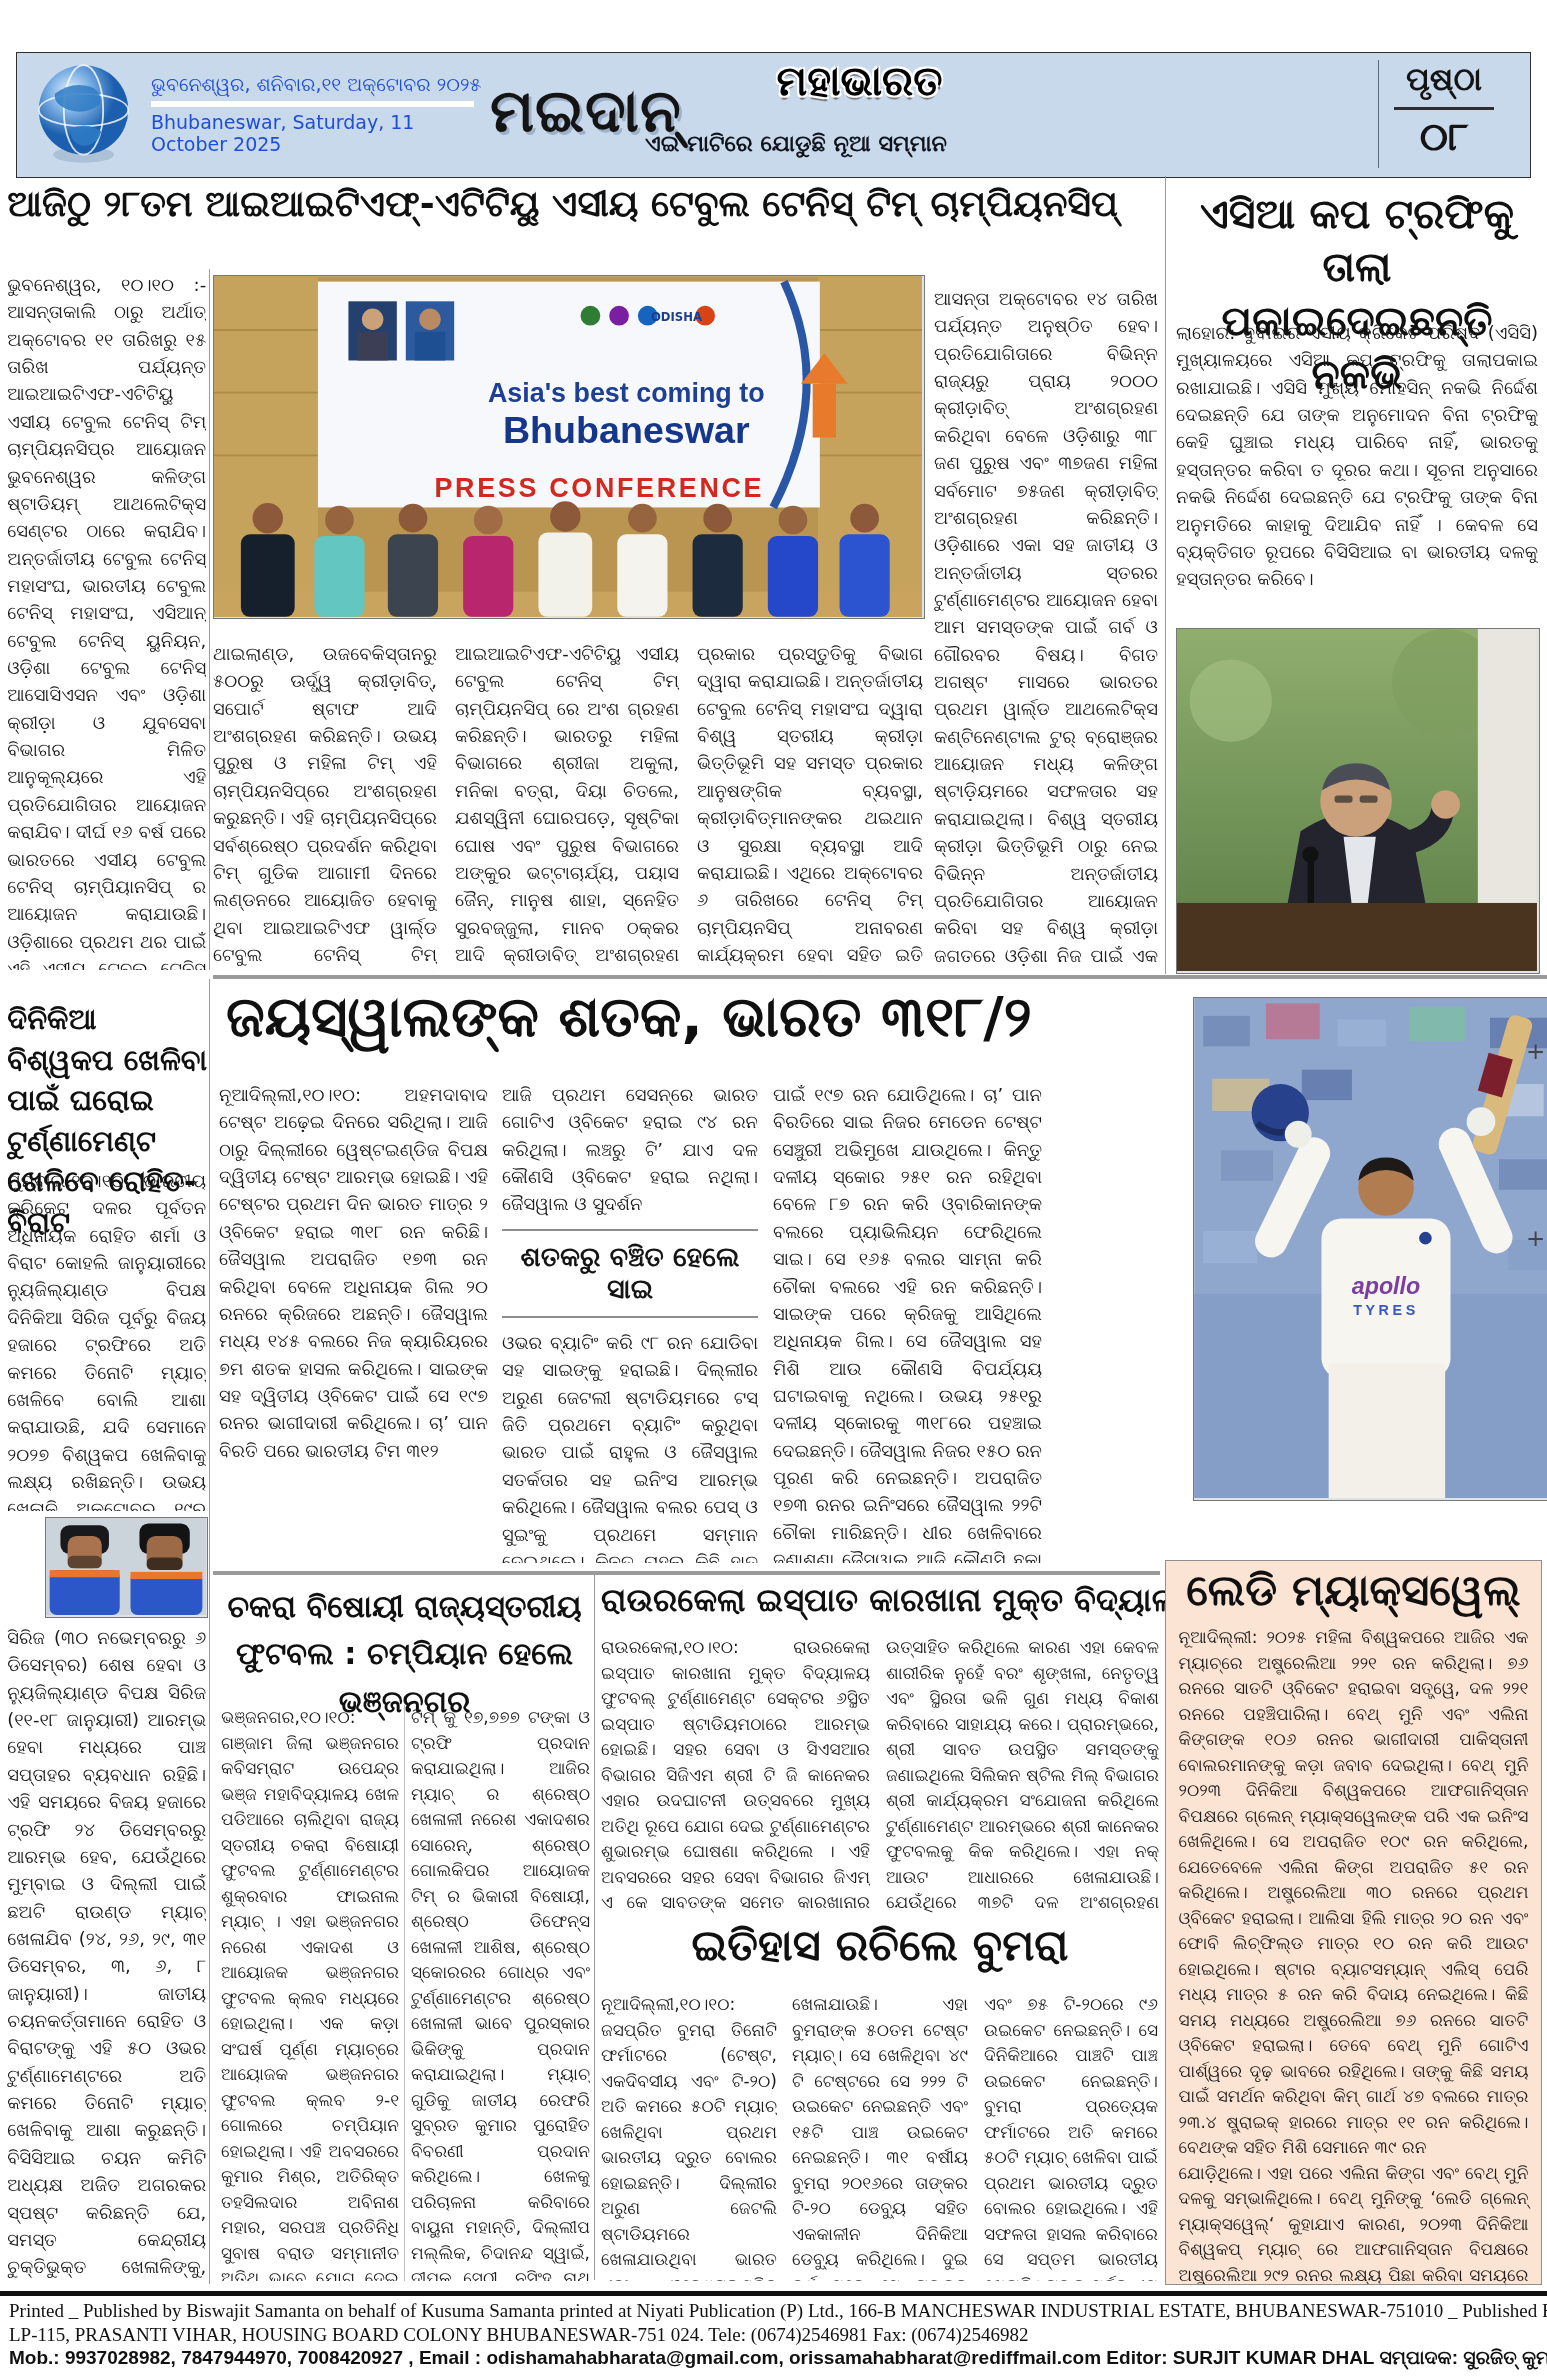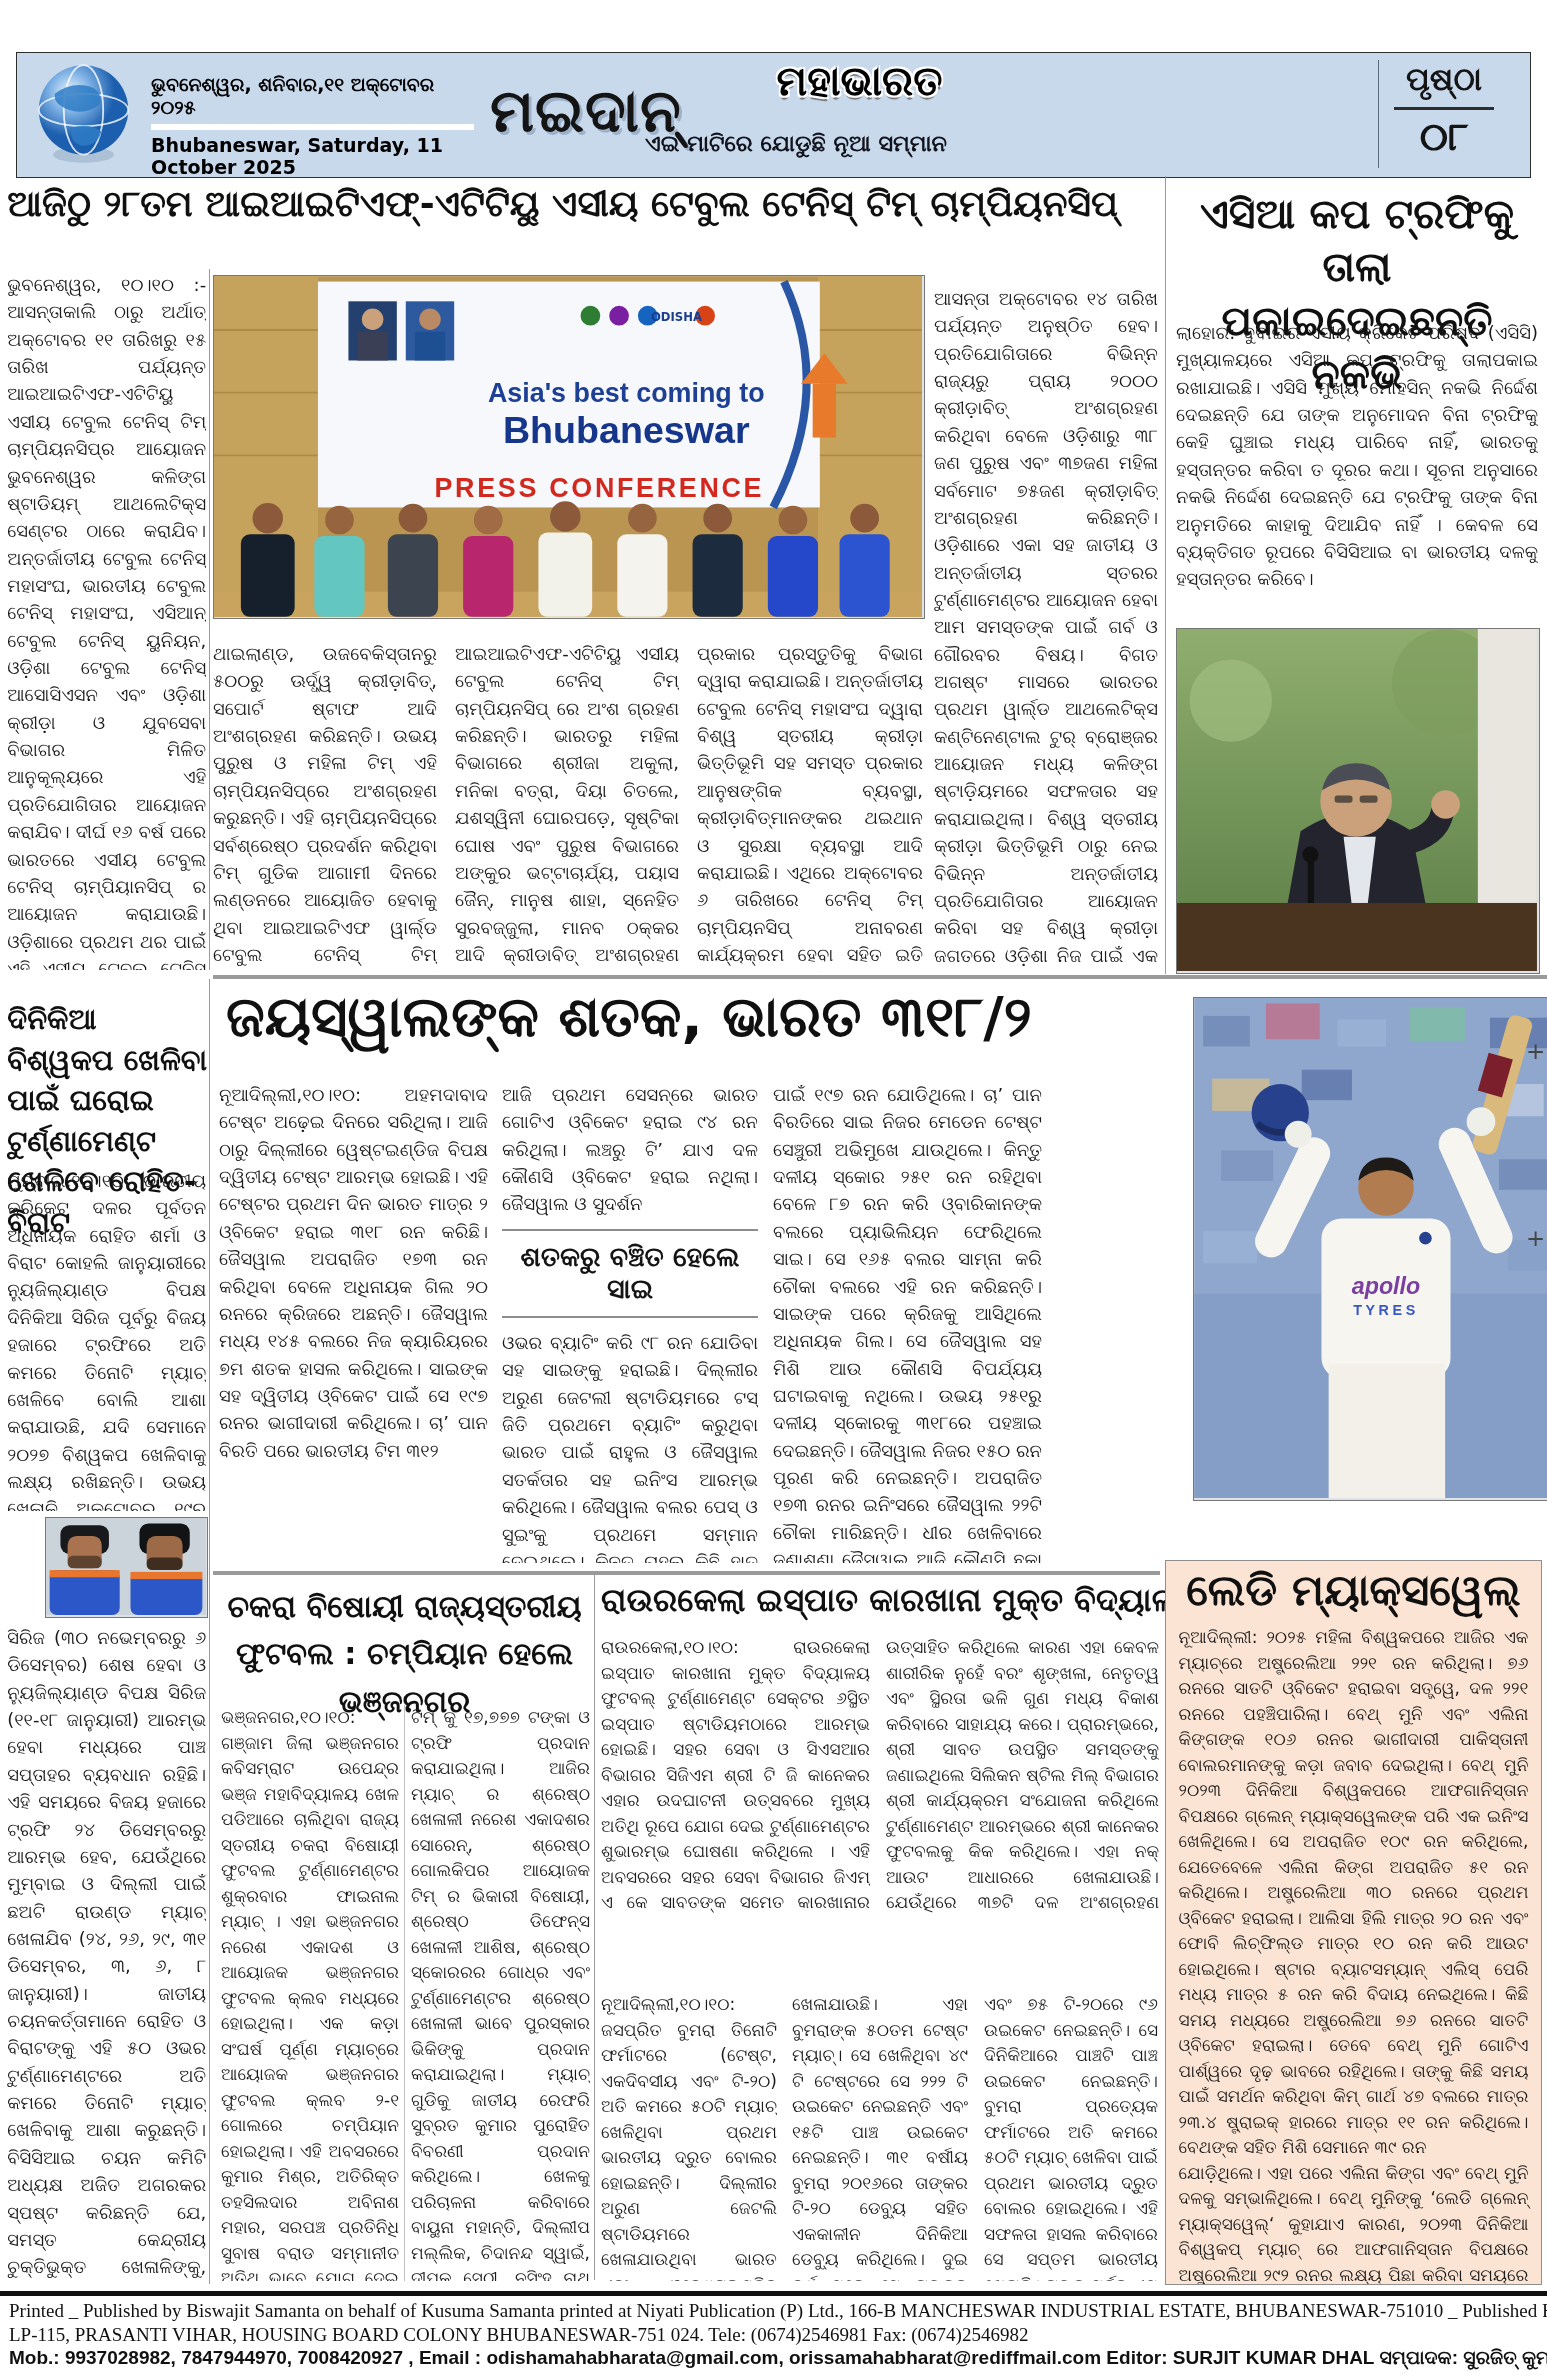--- a/index.html
+++ b/index.html
@@ -6,21 +6,21 @@
   #page{position:relative;width:1547px;height:2377px;background:#ffffff;
         font-family:"DejaVu Sans","Liberation Sans",sans-serif;color:#141414;overflow:hidden;margin:0 auto;}
   .abs{position:absolute;}
   .body-text{font-size:18px;line-height:1.52;text-align:justify;color:#1a1a1a;word-break:break-word;}
   .body-text-sm{font-size:17px;line-height:1.5;text-align:justify;color:#1a1a1a;word-break:break-word;}
   .headline{font-weight:bold;color:#101010;}
   .rule-h{background:#9a9a9a;}
   .rule-v{background:#9a9a9a;width:0.9px;}
   
   #masthead{left:16px;top:52px;width:1513px;height:124px;background:#c9d9ec;border:1.8px solid #2e2e2e;}
-  .mh-date{font-size:19px;font-weight:bold;color:#000000;}
+  .mh-date{font-size:19px;font-weight:normal;color:#1d4ed8;}
   .mh-bar{height:6.3px;background:#ffffff;margin:4.5px 0;}
   .maidan{font-size:59px;font-weight:900;letter-spacing:0.9px;text-shadow:2.7px 2.7px 0 #9db1c9;}
   .paper{font-size:41px;font-weight:900;color:#000;
          text-shadow:-1.8px -1.8px 0 #fff,1.8px -1.8px 0 #fff,-1.8px 1.8px 0 #fff,1.8px 1.8px 0 #fff,0 3.6px 0.9px #777;}
   .tagline{font-size:22.4px;font-weight:bold;color:#10131c;}
   .pg-label{font-size:32px;font-weight:bold;}
   .pg-num{font-size:39px;font-weight:bold;}
   
   .h-lead{font-size:36px;line-height:1.08;}
   .h-naqvi{font-size:41px;line-height:1.3;text-align:center;}
@@ -256,20 +256,21 @@
   </div>
   <div class="abs body-text-sm" style="left:221px;top:1705px;width:178px;height:576px;overflow:hidden;">ଭଞ୍ଜନଗର,୧୦।୧୦: ଗଞ୍ଜାମ ଜିଲା ଭଞ୍ଜନଗର କବିସମ୍ରାଟ ଉପେନ୍ଦ୍ର ଭଞ୍ଜ ମହାବିଦ୍ୟାଳୟ ଖେଳ ପଡିଆରେ ଚାଲିଥିବା ରାଜ୍ୟ ସ୍ତରୀୟ ଚକରା ବିଷୋୟୀ ଫୁଟବଲ ଟୁର୍ଣ୍ଣାମେଣ୍ଟର ଶୁକ୍ରବାର ଫାଇନାଲ ମ୍ୟାଚ୍ । ଏହା ଭଞ୍ଜନଗର ନରେଶ ଏକାଦଶ ଓ ଆୟୋଜକ ଭଞ୍ଜନଗର ଫୁଟବଲ କ୍ଲବ ମଧ୍ୟରେ ହୋଇଥିଲା। ଏକ କଡ଼ା ସଂଘର୍ଷ ପୂର୍ଣ୍ଣ ମ୍ୟାଚ୍‌ରେ ଆୟୋଜକ ଭଞ୍ଜନଗର ଫୁଟବଲ କ୍ଲବ ୨-୧ ଗୋଲରେ ଚମ୍ପିୟାନ ହୋଇଥିଲା। ଏହି ଅବସରରେ କୁମାର ମିଶ୍ର, ଅତିରିକ୍ତ ତହସିଲଦାର ଅବିନାଶ ମହାର, ସରପଞ୍ଚ ପ୍ରତିନିଧି ସୁବାଷ ବରାଡ ସମ୍ମାନୀତ ଅତିଥି ଭାବେ ଯୋଗ ଦେଇ ଖେଳାଳୀମାନଙ୍କୁ ପୁରସ୍କୃତ କରିଥିଲେ। ଚମ୍ପିୟାନ ଦଳକୁ ୨୨,୨୨୨ ଟଙ୍କା ଓ ଟ୍ରଫି ଏବଂ ରନରସ ଅପ୍</div>
   <div class="abs body-text-sm" style="left:411px;top:1705px;width:179px;height:576px;overflow:hidden;">ଟିମ୍ କୁ ୧୭,୭୭୭ ଟଙ୍କା ଓ ଟ୍ରଫି ପ୍ରଦାନ କରାଯାଇଥିଲା। ଆଜିର ମ୍ୟାଚ୍ ର ଶ୍ରେଷ୍ଠ ଖେଳାଳୀ ନରେଶ ଏକାଦଶର ସୋରେନ୍, ଶ୍ରେଷ୍ଠ ଗୋଲକିପର ଆୟୋଜକ ଟିମ୍ ର ଭିକାରୀ ବିଷୋୟୀ, ଶ୍ରେଷ୍ଠ ଡିଫେନ୍ସ ଖେଳାଳୀ ଆଶିଷ, ଶ୍ରେଷ୍ଠ ସ୍କୋରରର ଗୋଧ୍ର ଏବଂ ଟୁର୍ଣ୍ଣାମେଣ୍ଟର ଶ୍ରେଷ୍ଠ ଖେଳାଳୀ ଭାବେ ପୁରସ୍କାର ଭିକିଙ୍କୁ ପ୍ରଦାନ କରାଯାଇଥିଲା। ମ୍ୟାଚ୍ ଗୁଡିକୁ ଜାତୀୟ ରେଫରି ସୁବ୍ରତ କୁମାର ପୁରୋହିତ ବିବରଣୀ ପ୍ରଦାନ କରିଥିଲେ। ଖେଳକୁ ପରିଚାଳନା କରିବାରେ ବାୟୁନା ମହାନ୍ତି, ଦିଲ୍ଲୀପ ମଲ୍ଲିକ, ଚିଦାନନ୍ଦ ସ୍ୱାଇଁ, ଦୀପକ ସେଠୀ, ନୃସିଂହ ନାଥ ପ୍ରଧାନ, ସୁଚିତ୍ର ଜେନା, ଦୀପଜାଲି ସାହୁ, ସ୍ମୃତିମୟୀ ମିଶ୍ର, ଭାର୍ଗବୀ ସ୍ୱାଇଁ, କ୍ରୀଷ୍ମା ପରିଡା, ଜଗନ୍ ପୋଲେଇ ପ୍ରମୁଖ ସହଯୋଗ କରିଥିଲେ।</div>
   <div class="abs rule-v" style="left:404px;top:1705px;height:576px;background:#c0c0c0;"></div>
   <div class="abs rule-v" style="left:594px;top:1574px;height:706px;"></div>
 
   <div class="abs headline h-rsp" style="left:601px;top:1581px;width:558px;">ରାଉରକେଲା ଇସ୍ପାତ କାରଖାନା ମୁକ୍ତ ବିଦ୍ୟାଳୟ ଫୁଟବଲ</div>
   <div class="abs body-text-sm" style="left:601px;top:1635px;width:269px;height:280px;overflow:hidden;">ରାଉରକେଲା,୧୦।୧୦: ରାଉରକେଲା ଇସ୍ପାତ କାରଖାନା ମୁକ୍ତ ବିଦ୍ୟାଳୟ ଫୁଟବଲ୍ ଟୁର୍ଣ୍ଣାମେଣ୍ଟ ସେକ୍ଟର ୬ସ୍ଥିତ ଇସ୍ପାତ ଷ୍ଟାଡିୟମଠାରେ ଆରମ୍ଭ ହୋଇଛି। ସହର ସେବା ଓ ସିଏସଆର ବିଭାଗର ସିଜିଏମ ଶ୍ରୀ ଟି ଜି କାନେକର ଏହାର ଉଦଘାଟନୀ ଉତ୍ସବରେ ମୁଖ୍ୟ ଅତିଥି ରୂପେ ଯୋଗ ଦେଇ ଟୁର୍ଣ୍ଣାମେଣ୍ଟର ଶୁଭାରମ୍ଭ ଘୋଷଣା କରିଥିଲେ । ଏହି ଅବସରରେ ସହର ସେବା ବିଭାଗର ଜିଏମ୍ ଏ କେ ସାବତଙ୍କ ସମେତ କାରଖାନାର ଅନ୍ୟ ବରିଷ୍ଠ ଅଧିକାରୀ ଓ ବିଶିଷ୍ଟ କ୍ରୀଡ଼ାବିତ, ବହୁ ସଂଖ୍ୟାରେ କ୍ରୀଡାପ୍ରେମୀ ଉପସ୍ଥିତ ଥିଲେ । ଶ୍ରୀ କାନେକର ତାଙ୍କ ଉଦ୍‌ଘାଟନୀ ବକ୍ତବ୍ୟରେ ପିଲାମାନଙ୍କୁ କ୍ରୀଡ଼ାରେ ସକ୍ରିୟ ଅଂଶଗ୍ରହଣ କରିବାକୁ</div>
   <div class="abs body-text-sm" style="left:886px;top:1635px;width:273px;height:280px;overflow:hidden;">ଉତ୍ସାହିତ କରିଥିଲେ କାରଣ ଏହା କେବଳ ଶାରୀରିକ ନୁହେଁ ବରଂ ଶୃଙ୍ଖଳା, ନେତୃତ୍ୱ ଏବଂ ସ୍ଥିରତା ଭଳି ଗୁଣ ମଧ୍ୟ ବିକାଶ କରିବାରେ ସାହାଯ୍ୟ କରେ। ପ୍ରାରମ୍ଭରେ, ଶ୍ରୀ ସାବତ ଉପସ୍ଥିତ ସମସ୍ତଙ୍କୁ ଜଣାଇଥିଲେ ସିଲିକନ ଷ୍ଟିଲ ମିଲ୍ ବିଭାଗର ଶ୍ରୀ କାର୍ଯ୍ୟକ୍ରମ ସଂଯୋଜନା କରିଥିଲେ ଟୁର୍ଣ୍ଣାମେଣ୍ଟ ଆରମ୍ଭରେ ଶ୍ରୀ କାନେକର ଫୁଟବଲକୁ କିକ କରିଥିଲେ। ଏହା ନକ୍ ଆଉଟ ଆଧାରରେ ଖେଳାଯାଉଛି। ଯେଉଁଥିରେ ୩୭ଟି ଦଳ ଅଂଶଗ୍ରହଣ କରୁଛନ୍ତି । ଦଶମ ଶ୍ରେଣୀ ପର୍ଯ୍ୟନ୍ତ ପ୍ରଥମ ଗ୍ରୁପ, ଦ୍ୱାଦଶ ଶ୍ରେଣୀ ବାଳକ ପର୍ଯ୍ୟନ୍ତ ଓ ଦ୍ୱାଦଶ ଶ୍ରେଣୀ ବାଳିକା ପର୍ଯ୍ୟନ୍ତ ତୃତୀୟ ଗ୍ରୁପ ଗ୍ରୁପରେ ଅଂଶଗ୍ରହଣକାରୀ ଏଥିରେ ଭାଗ ନେଉଛନ୍ତି</div>
 
+  <div class="abs headline h-bumrah" style="left:601px;top:1920px;width:558px;">ଇତିହାସ ରଚିଲେ ବୁମରା</div>
   <div class="abs body-text-sm" style="left:601px;top:1992px;width:176px;height:289px;overflow:hidden;">ନୂଆଦିଲ୍ଲୀ,୧୦।୧୦: ଜସପ୍ରିତ ବୁମରା ତିନୋଟି ଫର୍ମାଟରେ (ଟେଷ୍ଟ, ଏକଦିବସୀୟ ଏବଂ ଟି-୨୦) ଅତି କମରେ ୫୦ଟି ମ୍ୟାଚ୍ ଖେଳିଥିବା ପ୍ରଥମ ଭାରତୀୟ ଦ୍ରୁତ ବୋଲର ହୋଇଛନ୍ତି। ଦିଲ୍ଲୀର ଅରୁଣ ଜେଟଲି ଷ୍ଟାଡିୟମରେ ଖେଳାଯାଉଥିବା ଭାରତ ଏବଂ ଓ୍ବେଷ୍ଟଇଣ୍ଡିଜ ମଧ୍ୟରେ ଦ୍ୱିତୀୟ ଟେଷ୍ଟ ହେଉଛି ବୁମରାଙ୍କ ୫୦ତମ ଟେଷ୍ଟ। ବୁମରା ଏମ.ଏସ ଧୋନୀ ଏବଂ ବିରାଟ କୋହଲିଙ୍କ ଏଲିଟ କ୍ଲବରେ ସାମିଲ ହୋଇଛନ୍ତି। ଭାରତ ଏବଂ ଓ୍ବେଷ୍ଟଇଣ୍ଡିଜ ମଧ୍ୟରେ ଦ୍ୱିତୀୟ ଟେଷ୍ଟ ଦିଲ୍ଲୀର ଅରୁଣ ଜେଟଲି କ୍ରିକେଟ ଷ୍ଟାଡିୟମରେ</div>
   <div class="abs body-text-sm" style="left:792px;top:1992px;width:176px;height:289px;overflow:hidden;">ଖେଳାଯାଉଛି। ଏହା ବୁମରାଙ୍କ ୫୦ତମ ଟେଷ୍ଟ ମ୍ୟାଚ୍। ସେ ଖେଳିଥିବା ୪୯ ଟି ଟେଷ୍ଟରେ ସେ ୨୨୨ ଟି ଉଇକେଟ ନେଇଛନ୍ତି ଏବଂ ୧୫ଟି ପାଞ୍ଚ ଉଇକେଟ ନେଇଛନ୍ତି। ୩୧ ବର୍ଷୀୟ ବୁମରା ୨୦୧୬ରେ ତାଙ୍କର ଟି-୨୦ ଡେବ୍ୟୁ ସହିତ ଏକକାଳୀନ ଦିନିକିଆ ଡେବ୍ୟୁ କରିଥିଲେ। ଦୁଇ ବର୍ଷ ପରେ ସେ ତାଙ୍କର ପ୍ରଥମ ଟେଷ୍ଟ ମ୍ୟାଚ୍ ଖେଳିଥିଲେ। ବୁମରା ୫୦ଟି ଟେଷ୍ଟ ମ୍ୟାଚ୍ ଖେଳିଛନ୍ତି। ଏହା ସହିତ, ସେ ୮୯ଟି ଦିନିକିଆ ଏବଂ ୭୫ ଟି-୨୦ ଅନ୍ତର୍ଜାତୀୟ ମ୍ୟାଚ୍ ଖେଳିଛନ୍ତି। ସେ ୮୯ ଦିନିକିଆରେ ୧୪୯ ଉଇକେଟ</div>
   <div class="abs body-text-sm" style="left:984px;top:1992px;width:174px;height:289px;overflow:hidden;">ଏବଂ ୭୫ ଟି-୨୦ରେ ୯୬ ଉଇକେଟ ନେଇଛନ୍ତି। ସେ ଦିନିକିଆରେ ପାଞ୍ଚଟି ପାଞ୍ଚ ଉଇକେଟ ନେଇଛନ୍ତି। ବୁମରା ପ୍ରତ୍ୟେକ ଫର୍ମାଟରେ ଅତି କମରେ ୫୦ଟି ମ୍ୟାଚ୍ ଖେଳିବା ପାଇଁ ପ୍ରଥମ ଭାରତୀୟ ଦ୍ରୁତ ବୋଲର ହୋଇଥିଲେ। ଏହି ସଫଳତା ହାସଲ କରିବାରେ ସେ ସପ୍ତମ ଭାରତୀୟ ଖେଳାଳି। ତାଙ୍କ ପୂର୍ବରୁ ଏମ ଏସ ଧୋନୀ, ବିରାଟ କୋହଲି, ରୋହିତ ଶର୍ମା, ରବିନ୍ଦ୍ର ଜାଡେଜା, ରବିଚନ୍ଦ୍ରନ ଅଶ୍ୱିନ ଏବଂ କେଏଲ ରାହୁଲ ଏପରି କରିଛନ୍ତି। ଏବେ ବୁମରା ମଧ୍ୟ ଏହି ତାଲିକାରେ ସାମିଲ ହୋଇଛନ୍ତି।</div>
 
   <div id="maxwell-box" class="abs" style="left:1165px;top:1560px;width:375px;height:723px;overflow:hidden;">
     <div class="headline h-maxwell" style="margin-top:4px;text-align:center;">ଲେଡି ମ୍ୟାକ୍ସୱେଲ୍</div>
     <div class="body-text-sm" style="margin:9px 12.6px 0 12.6px;">ନୂଆଦିଲ୍ଲୀ: ୨୦୨୫ ମହିଳା ବିଶ୍ୱକପରେ ଆଜିର ଏକ ମ୍ୟାଚ୍‌ରେ ଅଷ୍ଟ୍ରେଲିଆ ୨୨୧ ରନ କରିଥିଲା। ୭୬ ରନରେ ସାତଟି ଓ୍ବିକେଟ ହରାଇବା ସତ୍ତ୍ୱେ, ଦଳ ୨୨୧ ରନରେ ପହଞ୍ଚିପାରିଲା। ବେଥ୍ ମୁନି ଏବଂ ଏଲିନା କିଙ୍ଗଙ୍କ ୧୦୬ ରନର ଭାଗୀଦାରୀ ପାକିସ୍ତାନୀ ବୋଲରମାନଙ୍କୁ କଡ଼ା ଜବାବ ଦେଇଥିଲା। ବେଥ୍ ମୁନି ୨୦୨୩ ଦିନିକିଆ ବିଶ୍ୱକପରେ ଆଫଗାନିସ୍ତାନ ବିପକ୍ଷରେ ଗ୍ଲେନ୍ ମ୍ୟାକ୍ସୱେଲଙ୍କ ପରି ଏକ ଇନିଂସ ଖେଳିଥିଲେ। ସେ ଅପରାଜିତ ୧୦୯ ରନ କରିଥିଲେ, ଯେତେବେଳେ ଏଲିନା କିଙ୍ଗ ଅପରାଜିତ ୫୧ ରନ କରିଥିଲେ। ଅଷ୍ଟ୍ରେଲିଆ ୩୦ ରନରେ ପ୍ରଥମ ଓ୍ବିକେଟ ହରାଇଲା। ଆଲିସା ହିଲି ମାତ୍ର ୨୦ ରନ ଏବଂ ଫୋବି ଲିଚ୍‌ଫିଲ୍ଡ ମାତ୍ର ୧୦ ରନ କରି ଆଉଟ ହୋଇଥିଲେ। ଷ୍ଟାର ବ୍ୟାଟସମ୍ୟାନ୍ ଏଲିସ୍ ପେରି ମଧ୍ୟ ମାତ୍ର ୫ ରନ କରି ବିଦାୟ ନେଇଥିଲେ। କିଛି ସମୟ ମଧ୍ୟରେ ଅଷ୍ଟ୍ରେଲିଆ ୭୬ ରନରେ ସାତଟି ଓ୍ବିକେଟ ହରାଇଲା। ତେବେ ବେଥ୍ ମୁନି ଗୋଟିଏ ପାର୍ଶ୍ୱରେ ଦୃଢ଼ ଭାବରେ ରହିଥିଲେ। ତାଙ୍କୁ କିଛି ସମୟ ପାଇଁ ସମର୍ଥନ କରିଥିବା କିମ୍ ଗାର୍ଥ ୪୭ ବଲରେ ମାତ୍ର ୨୩.୪ ଷ୍ଟ୍ରାଇକ୍ ହାରରେ ମାତ୍ର ୧୧ ରନ କରିଥିଲେ। ବେଥଙ୍କ ସହିତ ମିଶି ସେମାନେ ୩୯ ରନ</div>
     <div class="body-text-sm" style="margin:0 12.6px;">ଯୋଡ଼ିଥିଲେ। ଏହା ପରେ ଏଲିନା କିଙ୍ଗ ଏବଂ ବେଥ୍ ମୁନି ଦଳକୁ ସମ୍ଭାଳିଥିଲେ। ବେଥ୍ ମୁନିଙ୍କୁ ‘ଲେଡି ଗ୍ଲେନ୍ ମ୍ୟାକ୍ସୱେଲ୍‘ କୁହାଯାଏ କାରଣ, ୨୦୨୩ ଦିନିକିଆ ବିଶ୍ୱକପ୍ ମ୍ୟାଚ୍ ରେ ଆଫଗାନିସ୍ତାନ ବିପକ୍ଷରେ ଅଷ୍ଟ୍ରେଲିଆ ୨୯୨ ରନର ଲକ୍ଷ୍ୟ ପିଛା କରିବା ସମୟରେ ୯୧ ରନରେ ୭ ଓ୍ବିକେଟ୍ ହରାଇଥିଲା। ସେଠାରୁ, ଗ୍ଲେନ୍ ମ୍ୟାକ୍ସୱେଲ୍ ୧୨୮ ବଲ୍ ରେ ୨୦୧ ରନ କରି ଅଷ୍ଟ୍ରେଲିଆକୁ ଏକ ଐତିହାସିକ ବିଜୟ ଆଡକୁ ନେଇଯାଇଥିଲେ। ବର୍ତ୍ତମାନ, ମହିଳା ବିଶ୍ୱକପରେ, ବେଥ୍ ମୁନି ଅଷ୍ଟ୍ରେଲିଆକୁ ସମାନ ପରିସ୍ଥିତିରୁ ଉଦ୍ଧାର କରିଛନ୍ତି। ୭୬ ରନରେ ୭ ଓ୍ବିକେଟ୍ ହରାଇବା ପରେ, ବେଥ୍ ମୁନି ତାଙ୍କ ଅଭିଜ୍ଞତାର ପୂର୍ଣ୍ଣ ଉପଯୋଗ କରି ୧୦୯ ରନ କରିଥିଲେ। ତାଙ୍କ ସହିତ, ଏଲିନା କିଙ୍ଗ ଅପରାଜିତ ୫୧ ରନ କରିଥିଲେ। ପାକିସ୍ତାନ ପାଇଁ ନାଶରା ସାନ୍ଧୁ ସର୍ବାଧିକ ୩ ଓ୍ବିକେଟ୍ ନେଇଥିଲେ। ଫାତିମା ସାନା ଏବଂ ରମୀନ୍ ଶାମିମ୍ ଦୁଇଟି ଲେଖାଏଁ ଓ୍ବିକେଟ୍ ନେଇଥିଲେ। ଯେତେବେଳେ ଡାଏନା ବେଗ୍ ଏବଂ ସାଦିଆ ଇକବାଲ୍ ଗୋଟିଏ ଲେଖାଏଁ ଓ୍ବିକେଟ୍ ନେଇଥିଲେ।</div>
   </div>
 

